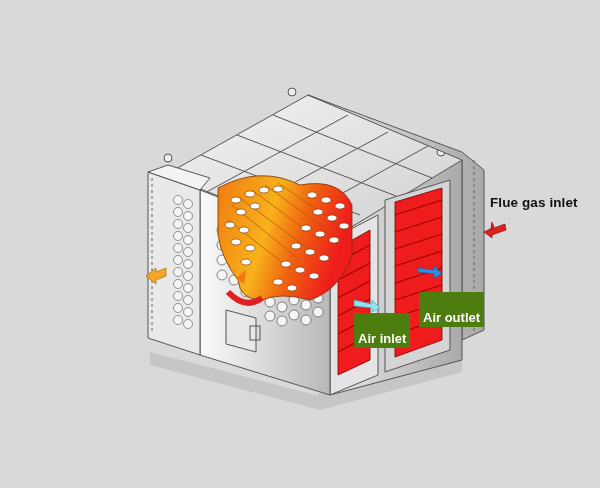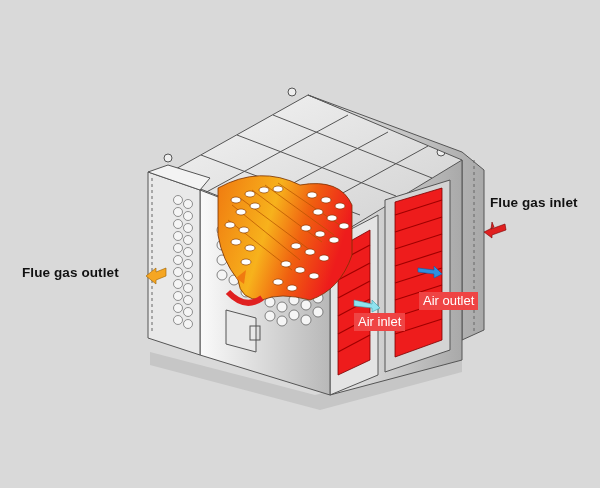--- a/index.html
+++ b/index.html
@@ -1,19 +1,19 @@
 <!DOCTYPE html>
 <html><head>
 <meta charset="utf-8">
 <style>
   html,body{margin:0;padding:0;}
   body{width:600px;height:488px;background:#d9d9d9;overflow:hidden;position:relative;font-family:"Liberation Sans",sans-serif;}
   #stage{position:absolute;left:0;top:0;width:600px;height:412px;}
   .lbl{position:absolute;font-weight:bold;font-size:13.5px;color:#111;white-space:nowrap;letter-spacing:0.1px;}
-  .tag{position:absolute;font-weight:normal;font-size:13px;color:#fff;background:#ef4444;padding:1px 4px 2px 4px;white-space:nowrap;line-height:15px;}
+  .tag{position:absolute;font-weight:bold;font-size:13px;color:#fff;background:#4d7c0f;padding:18px 4px 2px 4px;white-space:nowrap;line-height:15px;}
 </style>
 </head>
 <body>
 
 <div id="stage">
   <svg width="600" height="488" viewBox="0 0 600 488">
     <defs>
       <linearGradient id="gTop" x1="0" y1="0" x2="1" y2="1">
         <stop offset="0" stop-color="#f4f4f4"></stop>
           <stop offset="1" stop-color="#cfcfcf"></stop>
@@ -190,16 +190,15 @@
 
     <path d="M262,298 Q245,310 228,292" fill="none" stroke="#e02020" stroke-width="6"></path>
     <path d="M236,278 L246,270 L244,284 Z" fill="#f07a10"></path>
     <polygon points="494,227 484,232 492,238 492,235 506,230 505,224 491,229 492,222" fill="#e02020" stroke="#7a0000" stroke-width="0.6"></polygon>
     <polygon points="146,276 156,268 156,272 166,268 166,276 156,280 156,284" fill="#f5a623" stroke="#9a6000" stroke-width="0.6"></polygon>
     <polygon points="354,300 372,304 372,300 380,308 372,312 372,308 354,306" fill="#8fe3ef" stroke="#3a9aa8" stroke-width="0.6"></polygon>
     <polygon points="418,268 434,270 434,266 442,274 434,278 434,274 418,272" fill="#2f8fe0" stroke="#0d5ca8" stroke-width="0.6"></polygon>
   </svg>
 
   <span class="lbl" style="left:490px;top:195px;">Flue gas inlet</span>
-  <span class="lbl" style="left:22px;top:265px;">Flue gas outlet</span>
   <span class="tag" style="left:354px;top:313px;">Air inlet</span>
   <span class="tag" style="left:419px;top:292px;">Air outlet</span>
 </div>
 
 </body></html>

